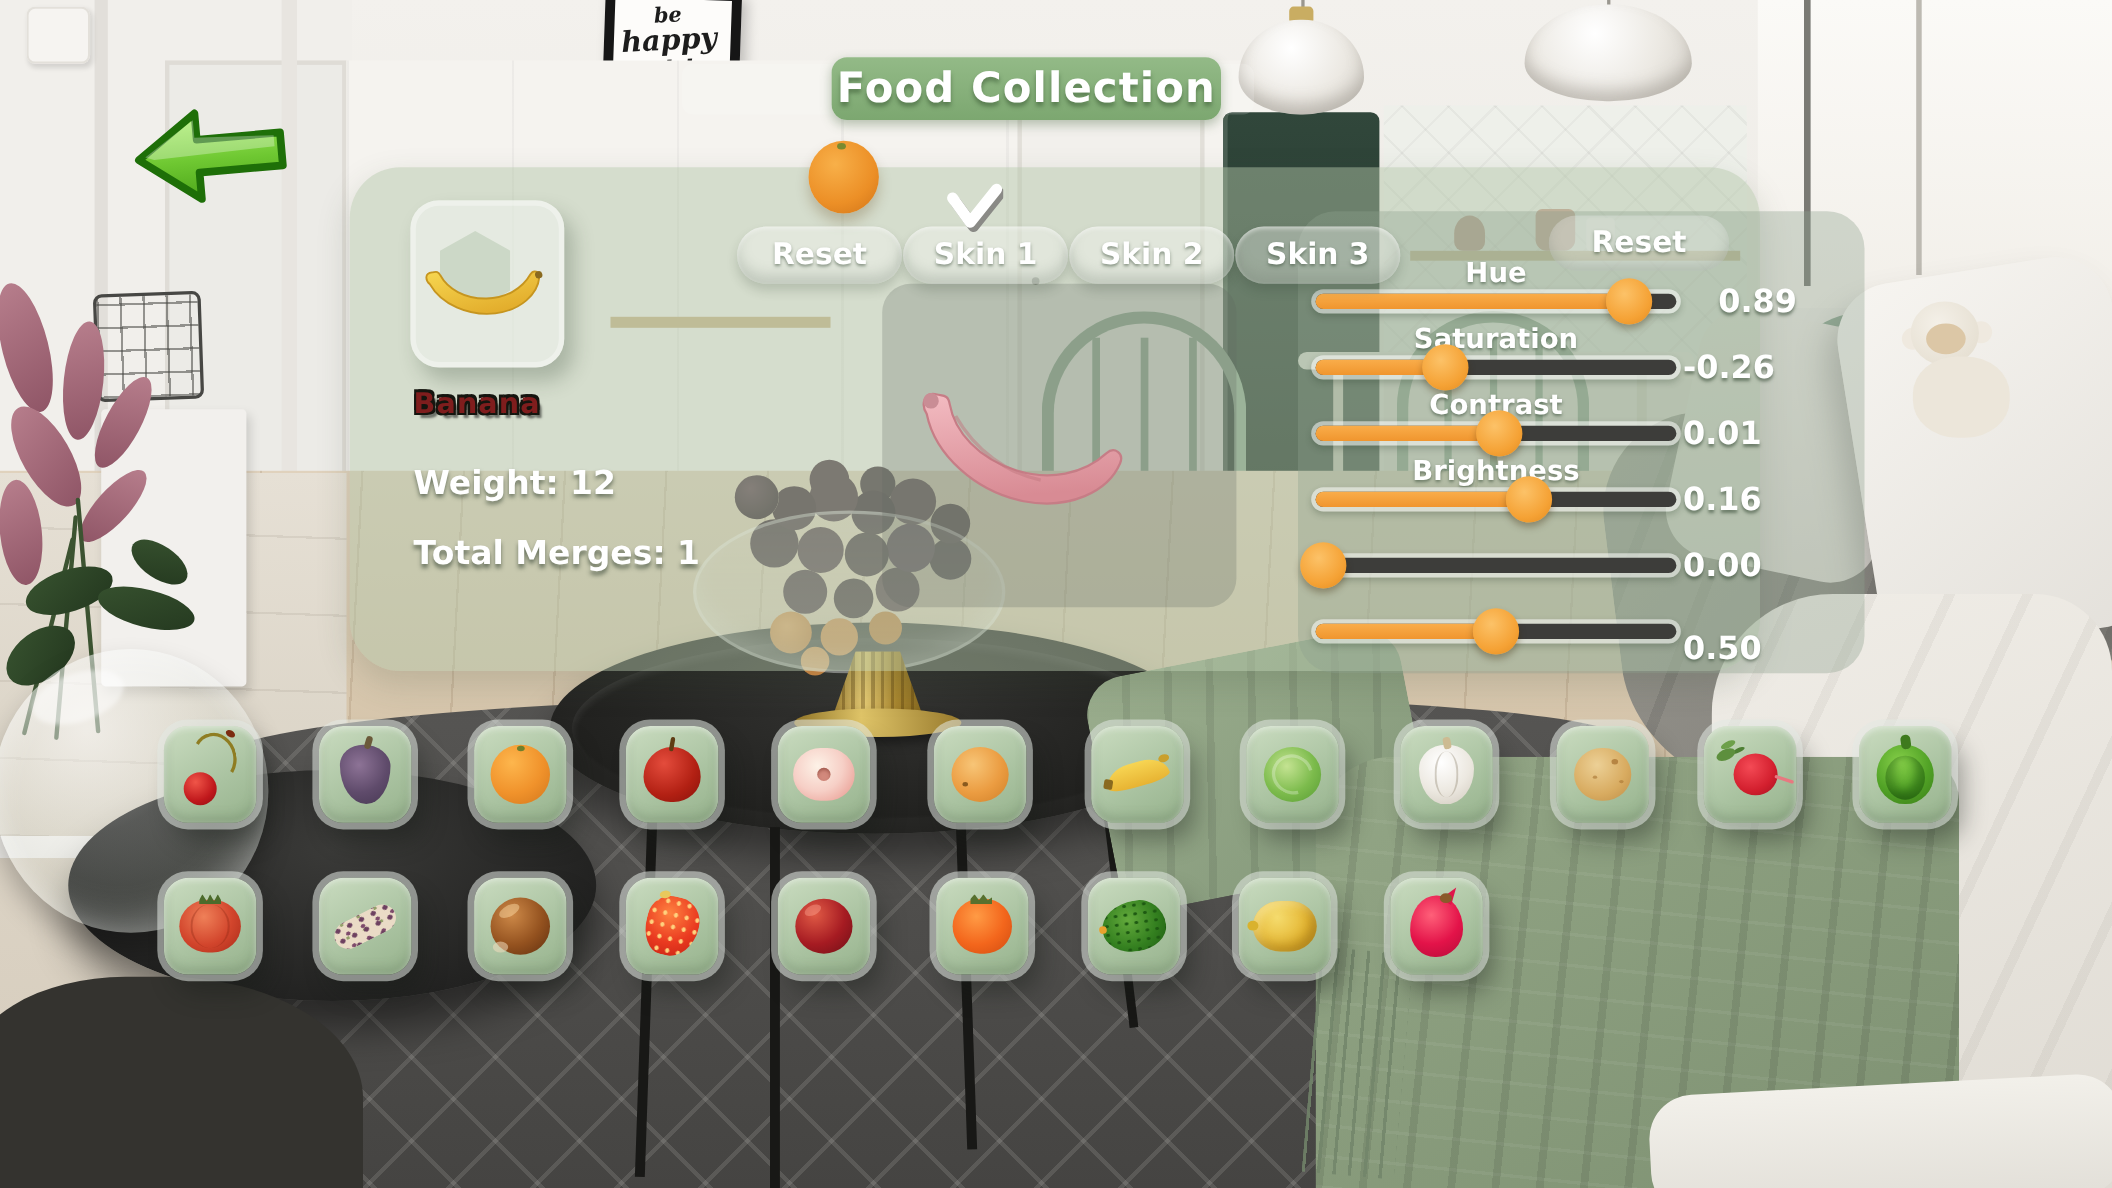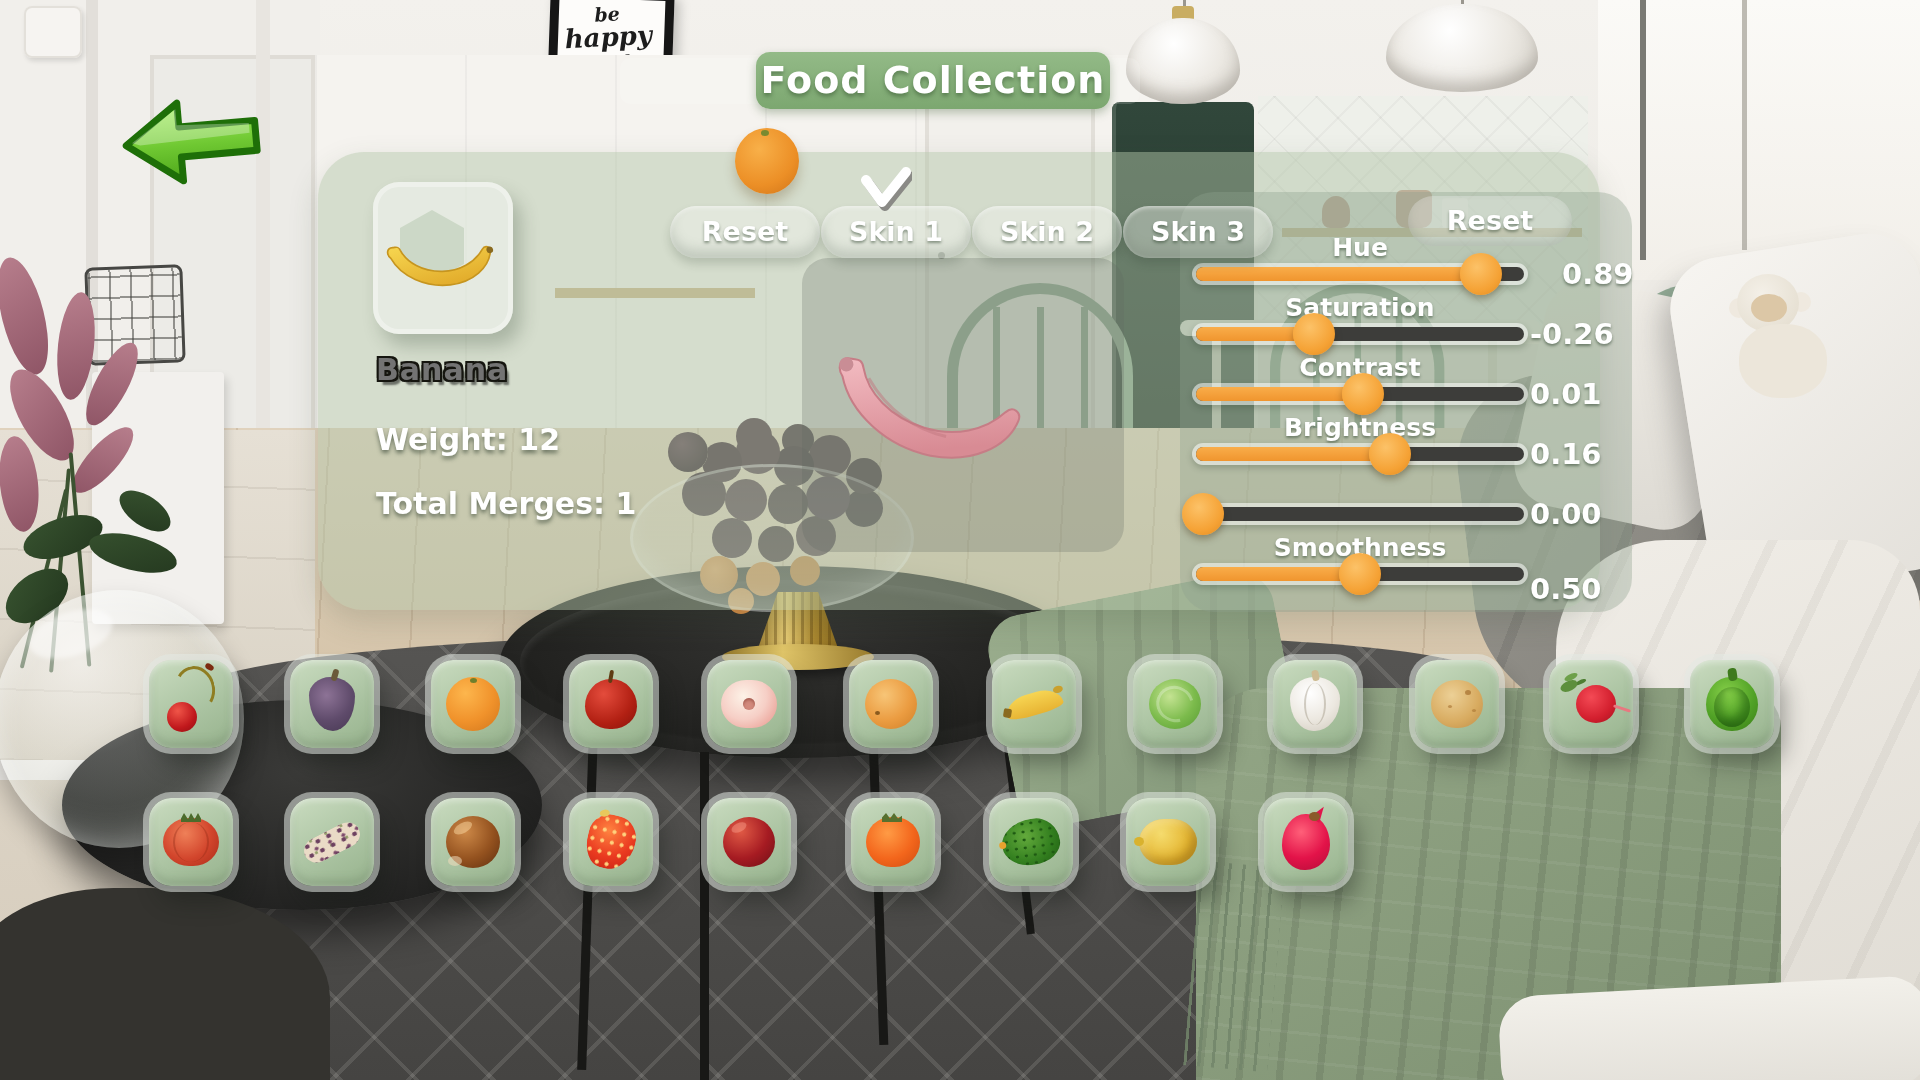--- a/index.html
+++ b/index.html
@@ -14,29 +14,29 @@
   .chair .s1{position:absolute;width:7px;height:134px;background:#87a48d;top:24px}
   .chair .seat{position:absolute;left:-10px;top:156px;width:212px;height:24px;background:#8fab95;border-radius:10px}
   .chair .lg{position:absolute;top:178px;width:9px;height:170px;background:#7c9882}
   .petal{position:absolute;border-radius:50%;background:linear-gradient(160deg,#b87f8d,#8e5465)}
   .stem{position:absolute;background:#3c5331;border-radius:2px}
   .leaf{position:absolute;border-radius:50%;background:linear-gradient(150deg,#37522f,#24381f)}
   
   .panel{position:absolute}
   #main-panel{left:318px;top:152px;width:1282px;height:458px;background:rgba(177,197,167,.48);border-radius:46px;z-index:10;box-shadow:0 12px 30px rgba(60,80,55,.18)}
   #mid-panel{left:802px;top:258px;width:322px;height:294px;background:rgba(95,106,98,.26);border-radius:26px;z-index:11}
-  #slider-panel{left:1180px;top:192px;width:452px;height:420px;background:rgba(142,160,142,.36);border-radius:34px;z-index:11}
+  #slider-panel{left:1180px;top:192px;width:515px;height:420px;background:rgba(142,160,142,.36);border-radius:34px;z-index:11}
   #title-strip{left:620px;top:58px;width:520px;height:46px;background:rgba(255,255,255,.16);border-radius:10px;z-index:14}
   #title-banner{left:756px;top:52px;width:354px;height:57px;background:linear-gradient(180deg,#93ba87,#7ca770);border-radius:14px;box-shadow:0 4px 10px rgba(70,100,60,.35);z-index:15}
   .title-text{display:block;text-align:center;line-height:57px;font-size:38px;font-weight:bold;color:#fff;letter-spacing:1px;text-shadow:0 3px 4px rgba(55,85,50,.55)}
   #back-arrow{left:118px;top:94px;width:146px;height:92px;transform:rotate(-5deg);z-index:15;cursor:pointer}
   #reset-btn{left:1408px;top:196px;width:164px;height:50px;border-radius:25px;background:rgba(255,255,255,.30);box-shadow:inset 0 -6px 10px rgba(110,125,110,.25);z-index:14;cursor:pointer}
   #reset-btn span{display:block;text-align:center;line-height:50px;font-size:27px;font-weight:bold;color:#fff;text-shadow:0 2px 3px rgba(55,75,55,.55)}
   #thumb-box{left:373px;top:182px;width:140px;height:152px;border-radius:26px;background:rgba(248,250,248,.46);box-shadow:inset 0 0 0 5px rgba(255,255,255,.35),8px 12px 18px rgba(40,60,40,.25);z-index:12;display:flex;align-items:center;justify-content:center}
-  .hname{position:absolute;left:376px;top:352px;font-weight:bold;color:#737373;z-index:12;font-size:30px;letter-spacing:1px;text-shadow:-2px -2px 0 #15150f,2px -2px 0 #15150f,-2px 2px 0 #15150f,2px 2px 0 #15150f,4px 5px 2px rgba(0,0,0,.5)}
+  .hname{position:absolute;left:376px;top:352px;font-weight:bold;color:#7f1d1d;z-index:12;font-size:26px;letter-spacing:1px;text-shadow:-2px -2px 0 #15150f,2px -2px 0 #15150f,-2px 2px 0 #15150f,2px 2px 0 #15150f,4px 5px 2px rgba(0,0,0,.5)}
   .hinfo{position:absolute;left:376px;font-weight:bold;color:#fff;font-size:30px;z-index:12;text-shadow:0 3px 4px rgba(45,60,45,.6)}
   #orange-deco{left:735px;top:128px;width:64px;height:66px;border-radius:50%;background:radial-gradient(circle at 38% 32%,#f8b049,#ec8f26 60%,#cf7318);box-shadow:0 8px 12px rgba(90,60,10,.25);z-index:13}
   #pink-banana{left:826px;top:334px;width:214px;height:142px;z-index:13;transform:rotate(4deg)}
   .tab-pill{position:absolute;width:150px;height:52px;border-radius:26px;background:rgba(252,252,250,.34);box-shadow:inset 0 2px 4px rgba(255,255,255,.5),inset 0 -8px 12px rgba(110,125,110,.28),0 6px 10px rgba(40,55,40,.18);z-index:14;cursor:pointer}
   .tab-label{display:block;text-align:center;line-height:52px;font-size:27px;font-weight:bold;color:#fff;text-shadow:0 2px 3px rgba(55,75,55,.55)}
   .check{position:absolute;z-index:15;width:52px;height:46px}
   .slider-label{position:absolute;left:0;width:360px;height:30px;text-align:center;font-size:25px;font-weight:bold;color:#fff;text-shadow:0 2px 3px rgba(55,75,55,.6)}
   .track-bezel{position:absolute;width:336px;height:22px;border-radius:11px;background:rgba(255,255,255,.5);box-shadow:0 3px 6px rgba(40,60,40,.25)}
   .track-dark{position:absolute;width:328px;height:14px;border-radius:7px;background:#3d3d3a;cursor:pointer}
   .track-fill{position:absolute;height:14px;border-radius:7px;background:linear-gradient(180deg,#f9ad4a,#f0952e)}
@@ -237,21 +237,20 @@
     <div class="track-bezel" style="left: 12px; top: 251px;"></div>
     <div class="track-dark" style="left: 16px; top: 255px;"></div>
     <div class="track-fill" style="left: 16px; top: 255px; width: 194px;"></div>
     <div class="handle" style="left: 189px; top: 241px;"></div>
     <div class="slider-value" style="top: 242px;">0.16</div>
     <div class="track-bezel" style="left: 12px; top: 311px;"></div>
     <div class="track-dark" style="left: 16px; top: 315px;"></div>
     <div class="track-fill" style="left: 16px; top: 315px; width: 7px;"></div>
     <div class="handle" style="left: 2px; top: 301px;"></div>
     <div class="slider-value" style="top: 302px;">0.00</div>
-    <div class="slider-label" style="top: 341px;">Smoothness</div>
     <div class="track-bezel" style="left: 12px; top: 371px;"></div>
     <div class="track-dark" style="left: 16px; top: 375px;"></div>
     <div class="track-fill" style="left: 16px; top: 375px; width: 164px;"></div>
     <div class="handle" style="left: 159px; top: 361px;"></div>
     <div class="slider-value" style="top: 377px;">0.50</div>
   </div>
 
 <div class="panel" id="title-strip"></div>
 <div class="panel" id="title-banner">
   <span class="title-text">Food Collection</span>

